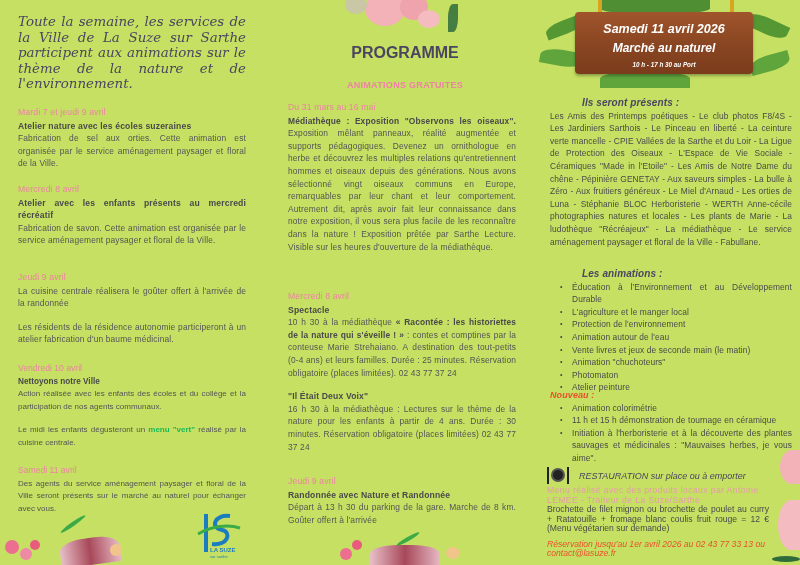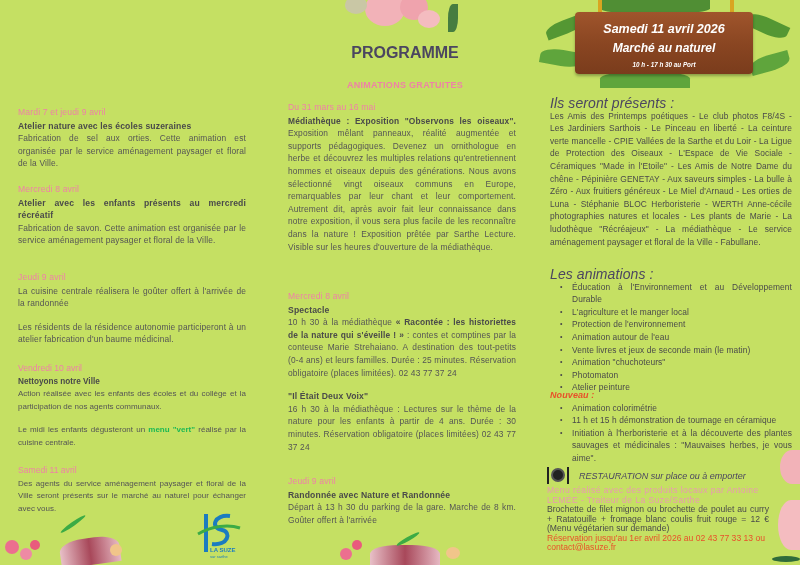--- a/index.html
+++ b/index.html
@@ -40,43 +40,44 @@
     background: linear-gradient(180deg, #a0552c 0%, #8a4622 50%, #7a3c1c 100%);
     border-radius: 4px; box-shadow: 0 2px 3px rgba(0,0,0,0.3);
     text-align: center; color: #fff; font-style: italic; font-weight: bold;
   }
   .rope { position: absolute; top: 0; width: 4px; height: 20px; background: #d9a520; }
   .sign-date { font-size: 12.5px; margin-top: 10px; }
   .sign-title { font-size: 12px; margin-top: 5px; }
   .sign-hours { font-size: 6.3px; margin-top: 6px; }
 
   .c3-text { position: absolute; left: 10px; width: 242px; font-size: 8.4px; line-height: 12.6px; letter-spacing: 0.1px; text-align: justify; }
-  .c3-head { font-weight: normal; font-style: italic; color: #4b4660; font-size: 14px; }
+  .c3-head { font-weight: bold; font-style: italic; color: #4b4660; font-size: 10px; margin-left: 32px; }
   .nouveau { color: #e8512a; font-weight: bold; font-style: italic; font-size: 9px; }
   ul.bul { list-style: none; padding-left: 10px; }
   ul.bul li { position: relative; padding-left: 12px; }
   ul.bul li::before { content: "•"; position: absolute; left: 0; font-size: 7px; }
 
   .resto { position: absolute; left: 7px; top: 467px; width: 222px; }
   .resto-head { display: flex; align-items: center; gap: 10px; }
   .plate { width: 22px; height: 17px; position: relative; }
   .plate .d { position: absolute; left: 4px; top: 1px; width: 14px; height: 14px; border-radius: 50%; background: #222; border: 2px solid #555; }
   .plate .k { position: absolute; top: 0; width: 2px; height: 17px; background: #222; }
   .resto-title { font-weight: normal; font-style: italic; font-size: 9px; color: #4b4660; }
   .resto-menu { color: #e89ab0; font-size: 8.6px; line-height: 9.5px; margin-top: 2px; letter-spacing: 0.4px; }
   .resto-dish { color: #4a4a4a; font-size: 8.6px; line-height: 9.5px; text-align: justify; }
-  .resto-res { color: #e8512a; font-size: 8.6px; line-height: 9.5px; margin-top: 0; }
+  .resto-res { color: #e8512a; font-size: 8.6px; line-height: 9.5px; margin-top: 6px; font-style: italic; }
 
   .logo { position: absolute; left: 196px; top: 510px; width: 46px; height: 50px; }
   .flower { position: absolute; border-radius: 50%; }
 </style>
 </head>
 <body>
 
 <div class="col col1">
+  <p class="intro">Toute la semaine, les services de la Ville de La Suze sur Sarthe participent aux animations sur le thème de la nature et de l'environnement.</p>
 
   <div class="event" style="top:106px">
     <div class="date">Mardi 7 et jeudi 9 avril</div>
     <div class="ev-title">Atelier nature avec les écoles suzeraines</div>
     <div class="ev-body">Fabrication de sel aux orties. Cette animation est organisée par le service aménagement paysager et floral de la Ville.</div>
   </div>
 
   <div class="event" style="top:183px">
     <div class="date">Mercredi 8 avril</div>
     <div class="ev-title">Atelier avec les enfants présents au mercredi récréatif</div>

